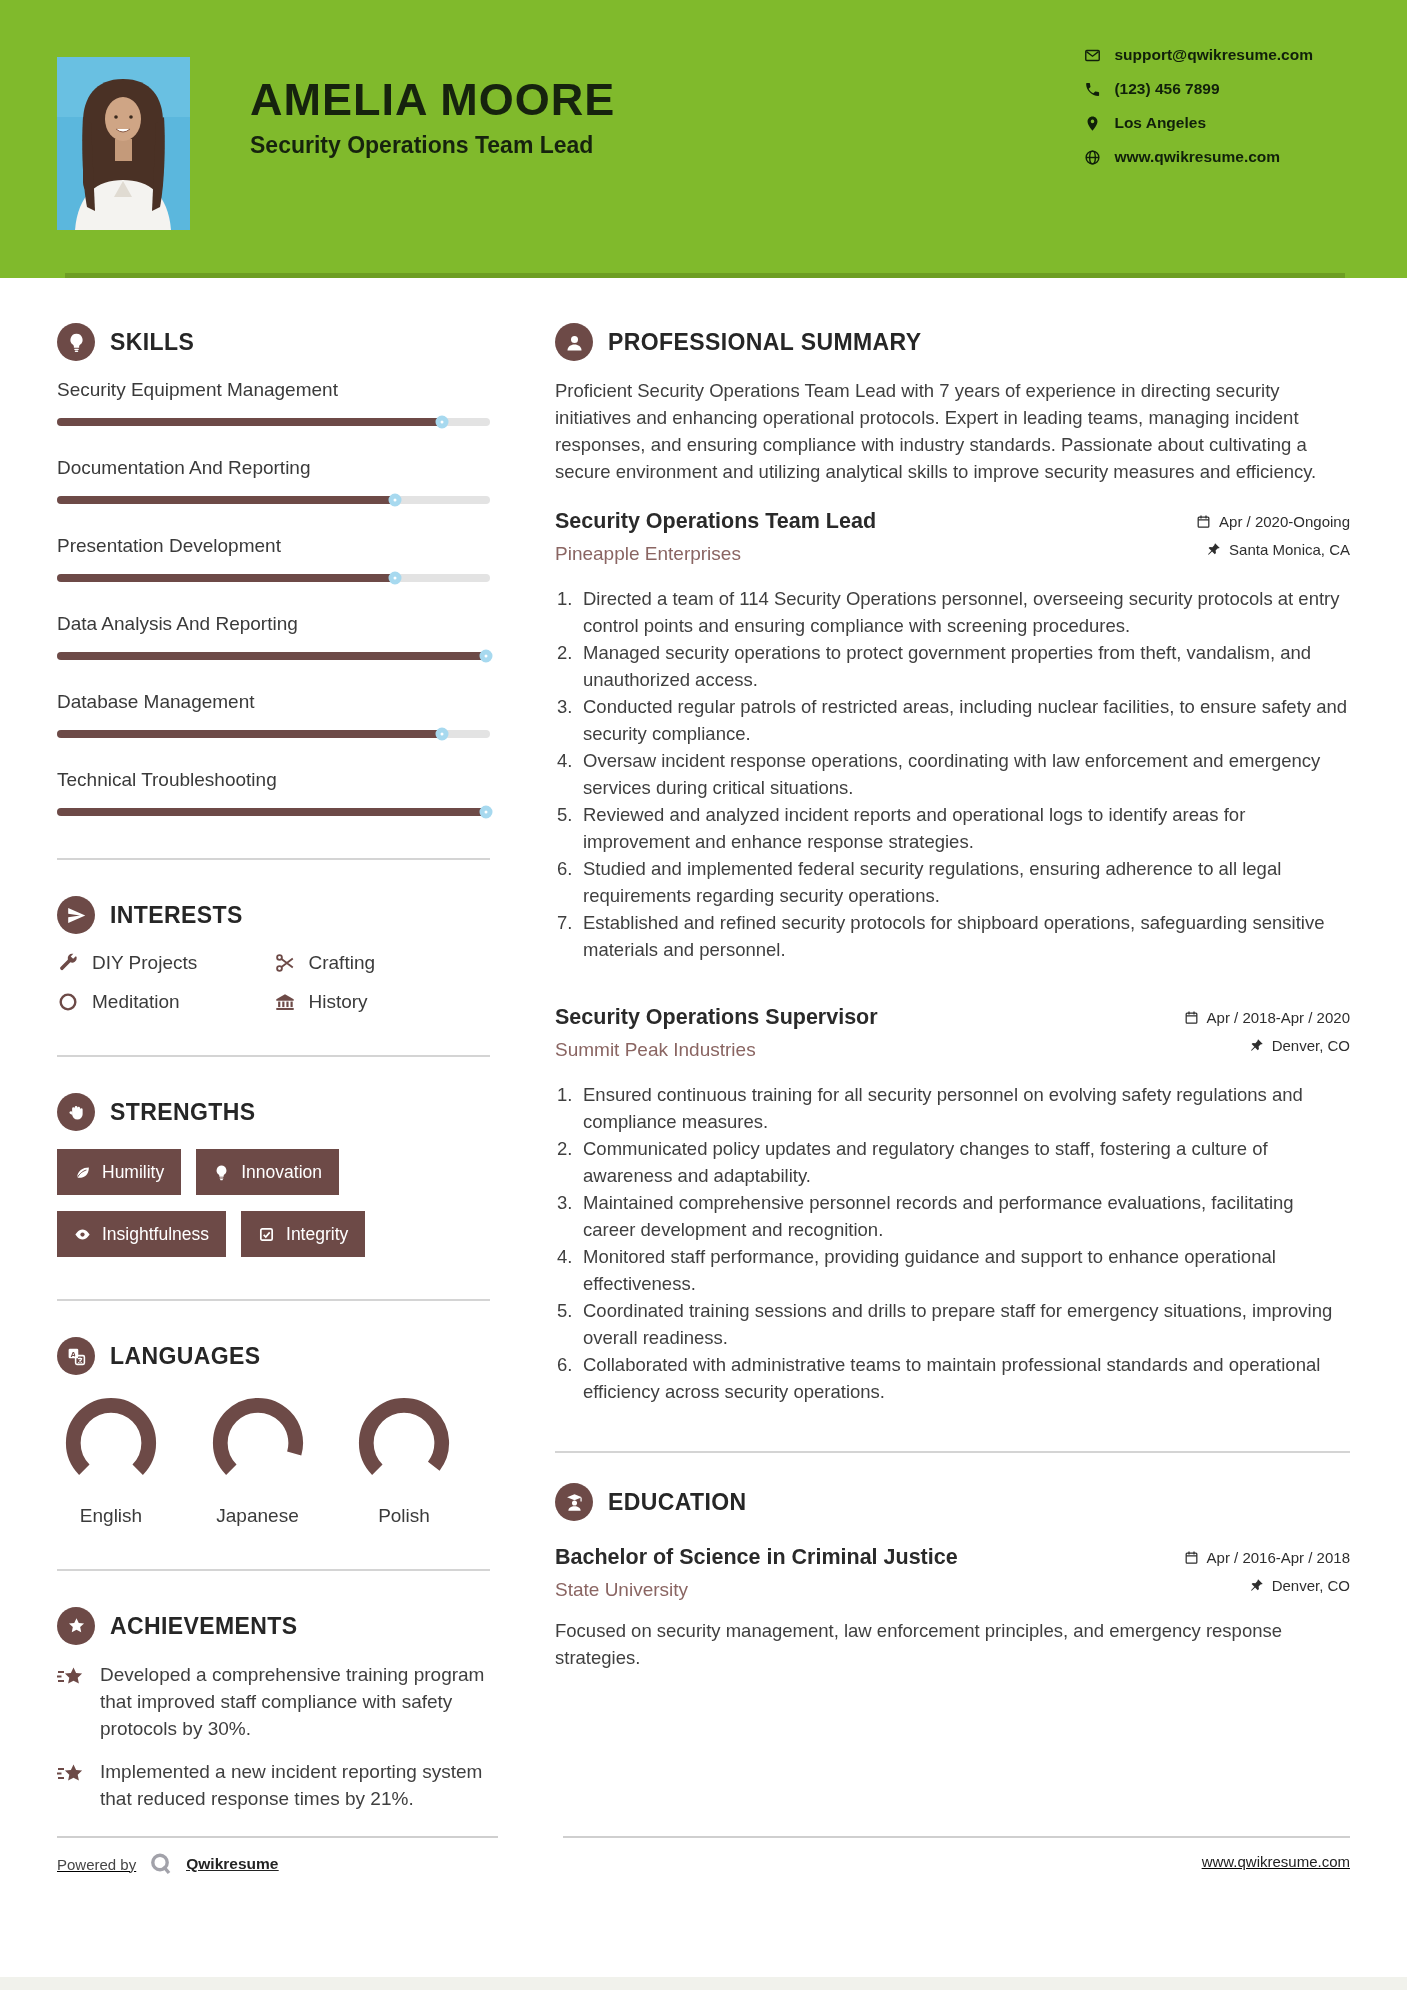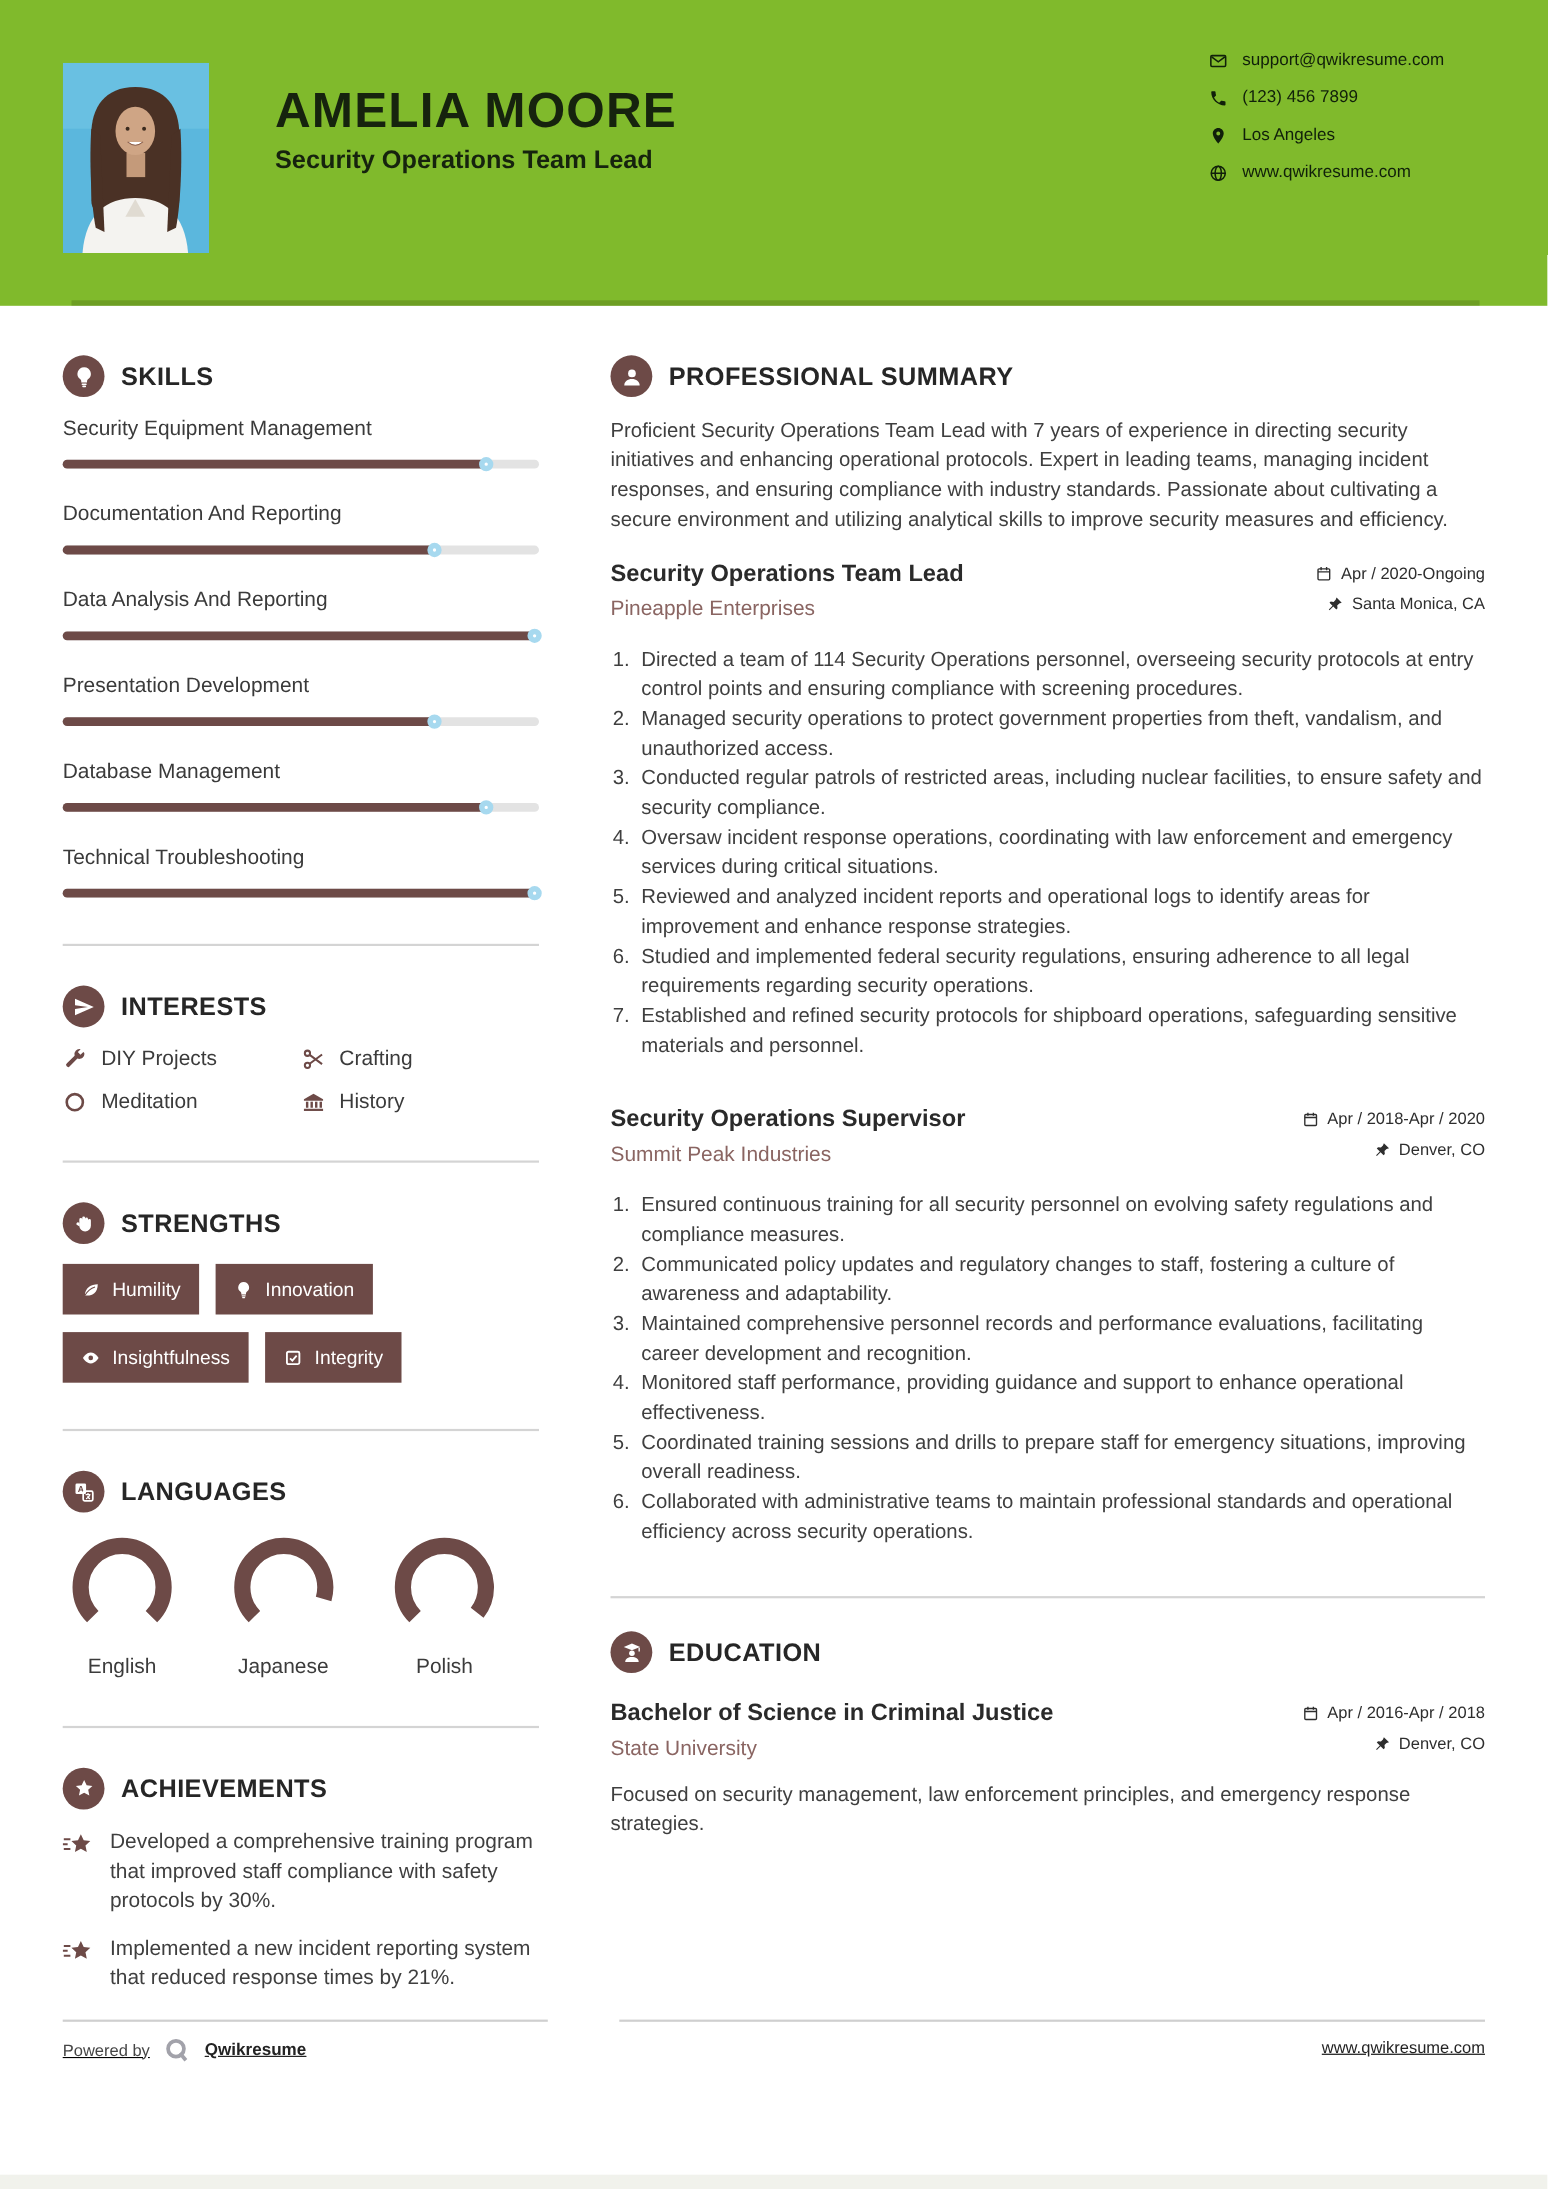--- a/index.html
+++ b/index.html
@@ -10,21 +10,21 @@
   
   .header { position:relative; height:278px; background:#80ba2c; }
   .header-shade { position:absolute; left:65px; right:62px; bottom:0; height:5px; background:rgba(40,60,5,.22); }
   .photo { position:absolute; left:57px; top:57px; width:133px; height:174px; overflow:hidden; }
   .name-block { position:absolute; left:250px; top:76px; }
   .person-name { font-size:45px; font-weight:800; letter-spacing:1px; color:#16230e; line-height:1.05; }
   .person-title { margin-top:9px; font-size:23px; font-weight:700; color:#16230e; }
   .contact { position:absolute; top:45px; right:94px; }
   .contact-row { display:flex; align-items:center; gap:13px; margin-bottom:14px; height:20px; }
   .contact-row svg { width:17px; height:17px; color:#10200a; flex:none; }
-  .contact-text { font-size:15.5px; font-weight:400; color:#10200a; white-space:nowrap; }
+  .contact-text { font-size:15.5px; font-weight:700; color:#10200a; white-space:nowrap; }
 
   
   .main { display:flex; gap:65px; padding:45px 57px 0 57px; }
   .left-col { width:433px; flex:none; }
   .right-col { flex:1; min-width:0; }
 
   .sec-head { display:flex; align-items:center; gap:15px; }
   .sec-icon { width:38px; height:38px; border-radius:50%; background:#6d4a47; display:flex; align-items:center; justify-content:center; flex:none; }
   .sec-icon svg { width:21px; height:21px; color:#ffffff; }
   .sec-title { font-size:23px; font-weight:800; letter-spacing:.4px; color:#262626; }
@@ -166,31 +166,31 @@
         </div>
       </div>
       <div class="skill">
         <div class="skill-label">Documentation And Reporting</div>
         <div class="skill-track">
           <div class="skill-fill" style="width: 78%;"></div>
           <div class="skill-handle" style="left: 78%;"></div>
         </div>
       </div>
       <div class="skill">
+        <div class="skill-label">Presentation Development</div>
+        <div class="skill-track">
+          <div class="skill-fill" style="width: 78%;"></div>
+          <div class="skill-handle" style="left: 78%;"></div>
+        </div>
+      </div>
+      <div class="skill">
         <div class="skill-label">Data Analysis And Reporting</div>
         <div class="skill-track">
           <div class="skill-fill" style="width: 99%;"></div>
           <div class="skill-handle" style="left: 99%;"></div>
-        </div>
-      </div>
-      <div class="skill">
-        <div class="skill-label">Presentation Development</div>
-        <div class="skill-track">
-          <div class="skill-fill" style="width: 78%;"></div>
-          <div class="skill-handle" style="left: 78%;"></div>
         </div>
       </div>
       <div class="skill">
         <div class="skill-label">Database Management</div>
         <div class="skill-track">
           <div class="skill-fill" style="width: 89%;"></div>
           <div class="skill-handle" style="left: 89%;"></div>
         </div>
       </div>
       <div class="skill">

